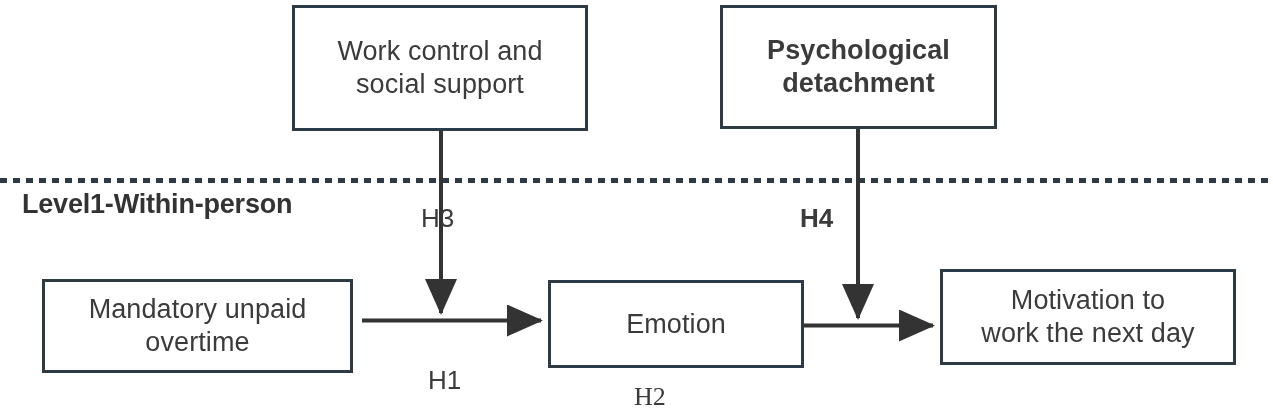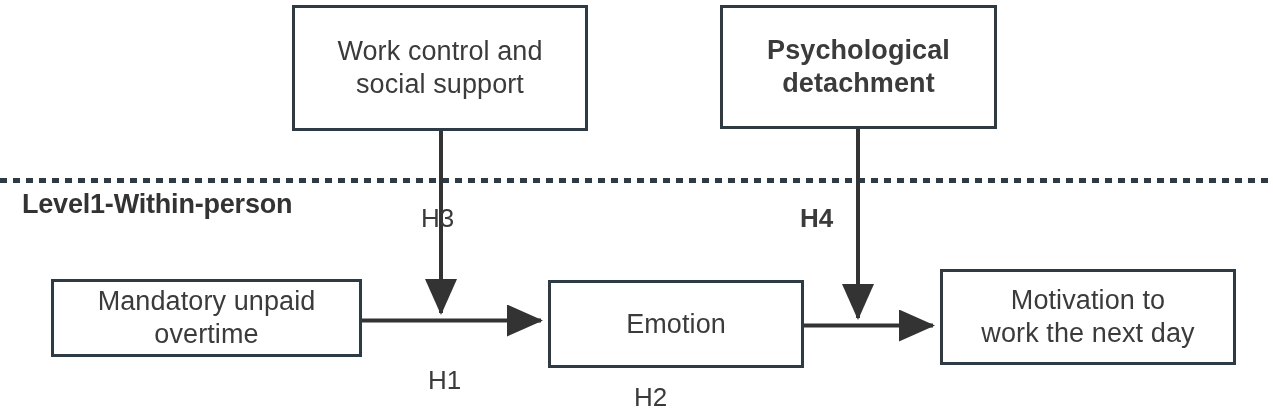--- a/index.html
+++ b/index.html
@@ -38,21 +38,21 @@
     line-height: 1.22;
     letter-spacing: 0.1px;
     padding: 2px 8px;
   }
   .node-label {
     display: block;
     white-space: pre-line;
   }
   #box-work-control { left: 292px; top: 5px;   width: 296px; height: 126px; }
   #box-psych-detach { left: 720px; top: 5px;   width: 277px; height: 124px; font-weight: bold; }
-  #box-mandatory    { left: 51px;  top: 279px; width: 311px; height: 78px;  }
+  #box-mandatory    { left: 42px;  top: 279px; width: 311px; height: 94px;  }
   #box-emotion      { left: 548px; top: 280px; width: 256px; height: 88px;  }
   #box-motivation   { left: 940px; top: 269px; width: 296px; height: 96px;  }
 
   .level-label {
     position: absolute;
     font-weight: bold;
     font-size: 27px;
     color: #333333;
     white-space: nowrap;
     letter-spacing: -0.2px;
@@ -62,21 +62,21 @@
 
   .h-label {
     position: absolute;
     font-size: 26px;
     color: #3b3b3b;
     white-space: nowrap;
   }
   #h3-label { left: 388px; top: 203px; margin-left: 33px; }
   #h4-label { left: 800px; top: 203px; font-weight: bold; }
   #h1-label { left: 428px; top: 365px; }
-  #h2-label { left: 634px; top: 382px; }
+  #h2-label { left: 634px; top: 382px; font-family: Liberation Serif, serif; }
 </style>
 </head>
 <body>
 
 <div id="diagram-root">
 
   <svg id="diagram-svg" viewBox="0 0 1273 418" xmlns="http://www.w3.org/2000/svg">
     <defs>
       <marker id="arrowhead" markerWidth="9" markerHeight="8" refX="8.5" refY="4" orient="auto" markerUnits="strokeWidth">
         <path d="M0,0 L9,4 L0,8 z" fill="#333333"></path>

